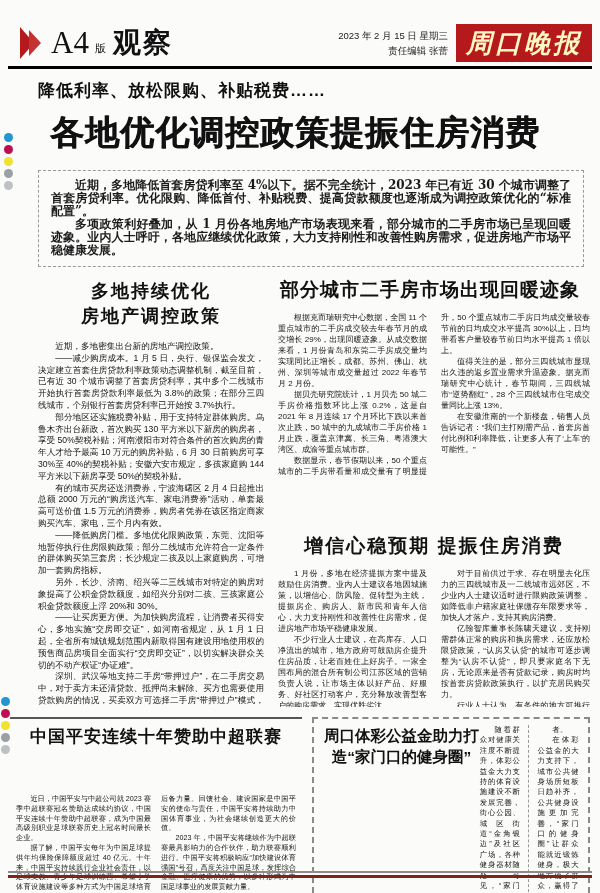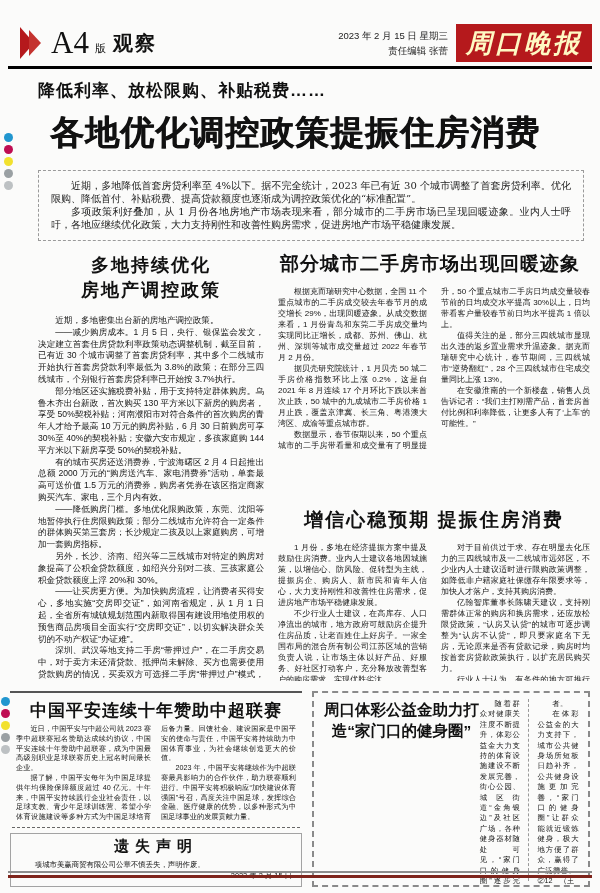--- a/index.html
+++ b/index.html
@@ -12,21 +12,21 @@
     font-family: "Liberation Sans", sans-serif;
     color: #111;
     overflow: hidden;
     padding: 0 8px;
   }
   
   .header { display:flex; align-items:center; padding-top:24px; }
   .brand { display:flex; align-items:center; gap:5px; margin-left:12px; }
   .a4 { font-family:"Liberation Serif", serif; font-size:31px; line-height:30px; }
   .ban { font-size:11px; margin:10px 2px 0 1px; }
-  .section-name { font-size:20px; font-weight:900; letter-spacing:2px; }
+  .section-name { font-size:28px; font-weight:900; letter-spacing:2px; }
   .header-meta { margin-left:auto; text-align:right; font-size:9.5px; line-height:15px; color:#222; margin-right:8px; }
   .masthead { background:#b5191c; color:#fef9c3; font-family:"DejaVu Serif", serif;
     font-style:italic; font-weight:bold; font-size:26px; line-height:30px;
     padding:4px 10px; letter-spacing:3px; white-space:nowrap; }
   .header-rule { height:3px; background:#000; margin-top:4px; }
 
   
   .headline-wrap { padding:10px 0 0 30px; }
   .kicker { font-size:17px; font-weight:bold; letter-spacing:1px; }
   .main-title { font-size:34px; font-weight:900; letter-spacing:1px; margin:8px 0 0 12px;
@@ -38,42 +38,42 @@
   .dots-bottom { left:1px; top:697px; }
   .dot { width:9px; height:9px; border-radius:50%; }
   .dot-cyan { background:#2196cf; }
   .dot-magenta { background:#bf0d52; }
   .dot-yellow { background:#f2e12e; }
   .dot-gray1 { background:#9aa0a3; }
   .dot-gray2 { background:#bdc1c3; }
 
   
   .lead-box { margin:14px 8px 0 30px; border:1px dashed #9a9a9a; padding:8px 12px 9px;
-    font-family:"DejaVu Serif", serif; font-size:10px; line-height:13px; color:#1c1c1c; }
+    font-family:"DejaVu Serif", serif; font-size:12px; line-height:13px; color:#1c1c1c;font-weight:bold; }
   .lead-box p { text-indent:2em; text-align:justify; }
 
   
   .content { display:flex; gap:14px; padding-left:30px; margin-top:10px; height:430px; overflow:hidden; }
   .body-p { font-size:8px; line-height:11px; text-indent:2em; text-align:justify; color:#161616; }
   .left-article { width:226px; flex:none; }
   .left-title { font-size:18px; line-height:25px; font-weight:900; text-align:center;
     letter-spacing:2px; margin:2px 0 12px; }
   .left-article .body-p { font-size:8.6px; line-height:11.8px; }
   .mid { flex:1; min-width:0; padding-right:2px; }
   .market-title { font-size:19px; font-weight:900; letter-spacing:1px; margin:0 0 9px 2px; }
   .market-body { column-count:2; column-gap:14px; height:210px; overflow:hidden; }
   .confidence-title { font-size:19px; font-weight:900; letter-spacing:2px; text-align:center; margin:11px 0 9px; }
   .confidence-body { column-count:2; column-gap:14px; height:164px; overflow:hidden; }
 
   
   .bottom { display:flex; gap:10px; margin:10px 2px 0; height:196px; }
   .bottom-left { width:292px; flex:none; border-top:2px solid #555; padding-top:5px;
     display:flex; flex-direction:column; overflow:hidden; }
   .pingan-title { font-size:17px; font-weight:900; text-align:center; letter-spacing:1px; margin:1px 0 2px; }
-  .pingan-body { column-count:2; column-gap:10px; height:98px; overflow:hidden; padding:0 6px; }
+  .pingan-body { column-count:2; column-gap:10px; height:98px; overflow:hidden; padding:0 6px;margin-top:44px; }
   .pingan-body .body-p { font-size:7.2px; line-height:9.8px; }
   .byline { font-size:7.2px; line-height:9.8px; }
   .dashed-div { border-top:1px dashed #666; margin:5px 2px; }
   .lost-box { border:1px solid #a3a3a3; padding:3px 9px 4px; flex:1; overflow:hidden; }
   .lost-title { font-size:15px; font-weight:900; text-align:center; letter-spacing:6px; margin-bottom:4px; }
   .lost-notice { font-size:7.4px; line-height:10px; text-indent:2em; text-align:justify; }
   .lost-date { text-align:right; font-size:7.4px; line-height:10px; margin:1px 0 2px; }
 
   .bottom-right { flex:1; border:2px dashed #8a8a8a; padding:6px 9px 4px;
     display:flex; flex-direction:row; overflow:hidden; }

